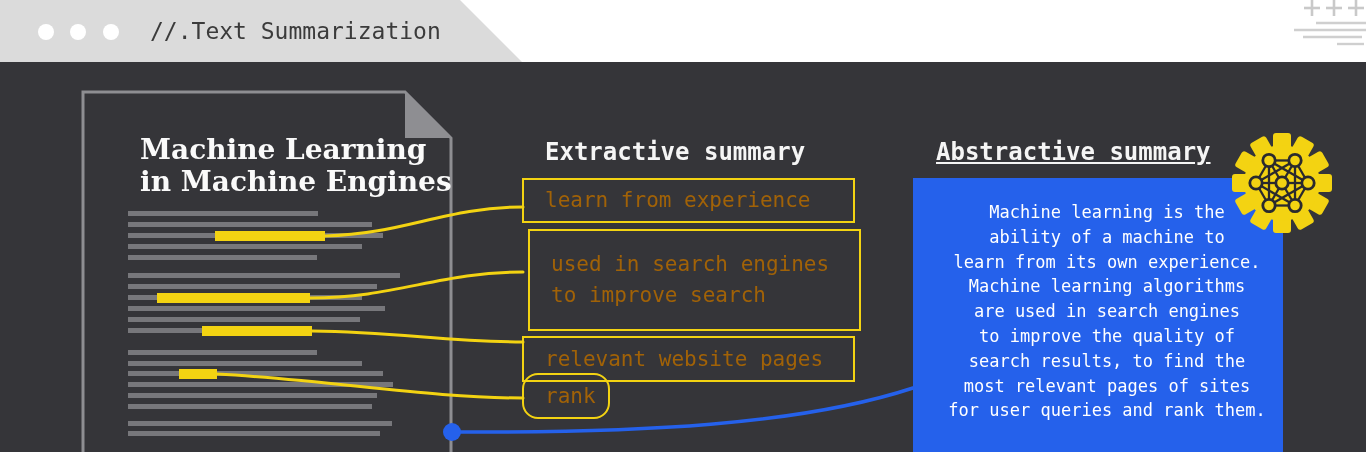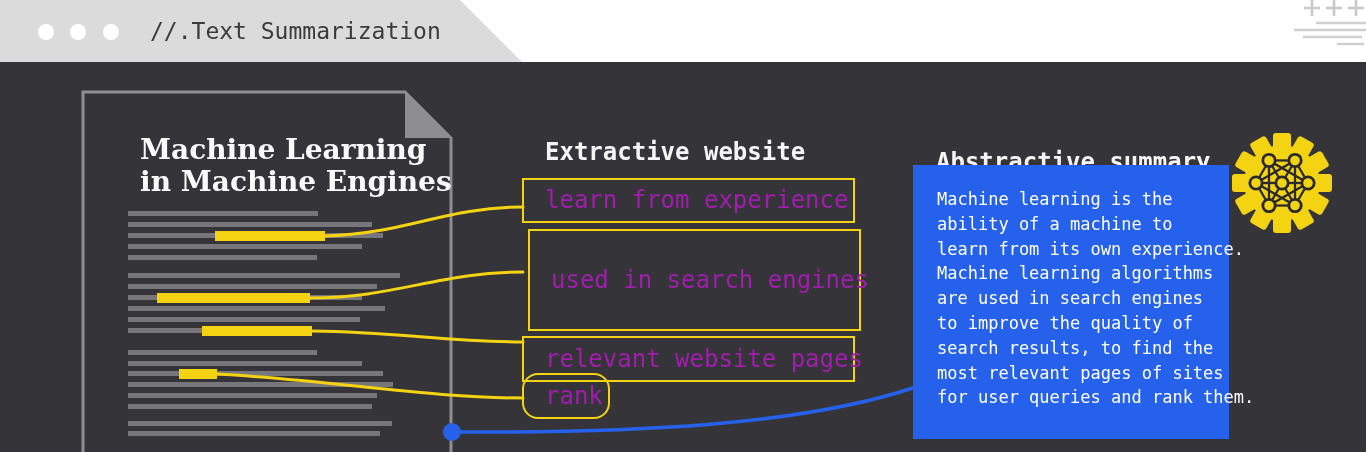--- a/index.html
+++ b/index.html
@@ -33,35 +33,35 @@
   .doc-title{
     position:absolute;left:140px;top:134px;
     font-family:"DejaVu Serif","Liberation Serif",serif;font-weight:bold;
     font-size:28px;line-height:32px;color:#fafafa;letter-spacing:0px;white-space:nowrap;
   }
   
   .col-header{
     position:absolute;font-size:24px;font-weight:bold;color:#f5f5f5;white-space:nowrap;letter-spacing:0px;
   }
   .extractive-header{left:545px;top:138px;}
-  .abstractive-header{left:936px;top:148px;}
+  .abstractive-header{left:936px;top:138px;text-decoration:underline;}
   
   .ebox{
     position:absolute;border:2.5px solid var(--yellow);box-sizing:border-box;
-    color:#a21caf;font-size:24px;display:flex;flex-direction:column;justify-content:center;
+    color:#a16207;font-size:21px;display:flex;flex-direction:column;justify-content:center;
     padding-left:21px;line-height:31px;white-space:nowrap;background:transparent;
   }
   .ebox1{left:522px;top:178px;width:333px;height:45px;}
   .ebox2{left:528px;top:229px;width:333px;height:102px;}
   .ebox3{left:522px;top:336px;width:333px;height:46px;}
   .ebox4{left:522px;top:373px;width:88px;height:46px;border-radius:16px;}
   
   .abs-box{
-    position:absolute;left:913px;top:165px;width:316px;height:274px;
-    background:var(--blue);box-sizing:border-box;
+    position:absolute;left:913px;top:178px;width:370px;height:274px;
+    background:var(--blue);box-sizing:border-box;text-align:center;
   }
   .abs-text{
     position:absolute;left:24px;top:22px;width:340px;
     color:#ffffff;font-size:17px;line-height:24.8px;white-space:pre-line;
   }
   .gear{position:absolute;left:1230px;top:131px;}
 </style>
 </head>
 <body>
 
@@ -131,26 +131,27 @@
         <path d="M452,432 C640,433 800,425 913,388" stroke="#2561eb" stroke-width="3.5"></path>
       </g>
     <circle cx="452" cy="432" r="9" fill="#2561eb"></circle>
   </svg>
 
   <div class="doc-title">
     <div>Machine Learning</div>
     <div>in Machine Engines</div>
   </div>
 
-  <div class="col-header extractive-header">Extractive website</div>
+  <div class="col-header extractive-header">Extractive summary</div>
   <div class="ebox ebox1">
     <span>learn from experience</span>
   </div>
   <div class="ebox ebox2">
     <span>used in search engines</span>
+    <span>to improve search</span>
   </div>
   <div class="ebox ebox3">
     <span>relevant website pages</span>
   </div>
   <div class="ebox ebox4">
     <span>rank</span>
   </div>
 
   <div class="col-header abstractive-header">Abstractive summary</div>
   <div class="abs-box">

